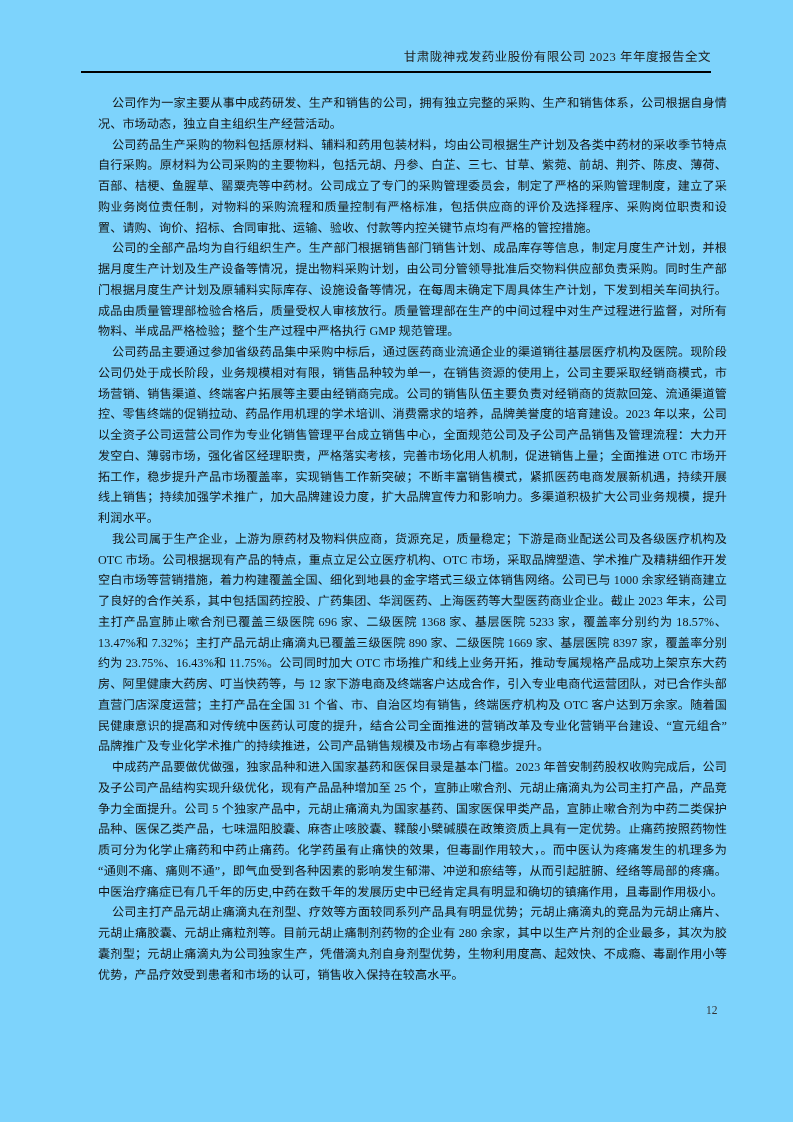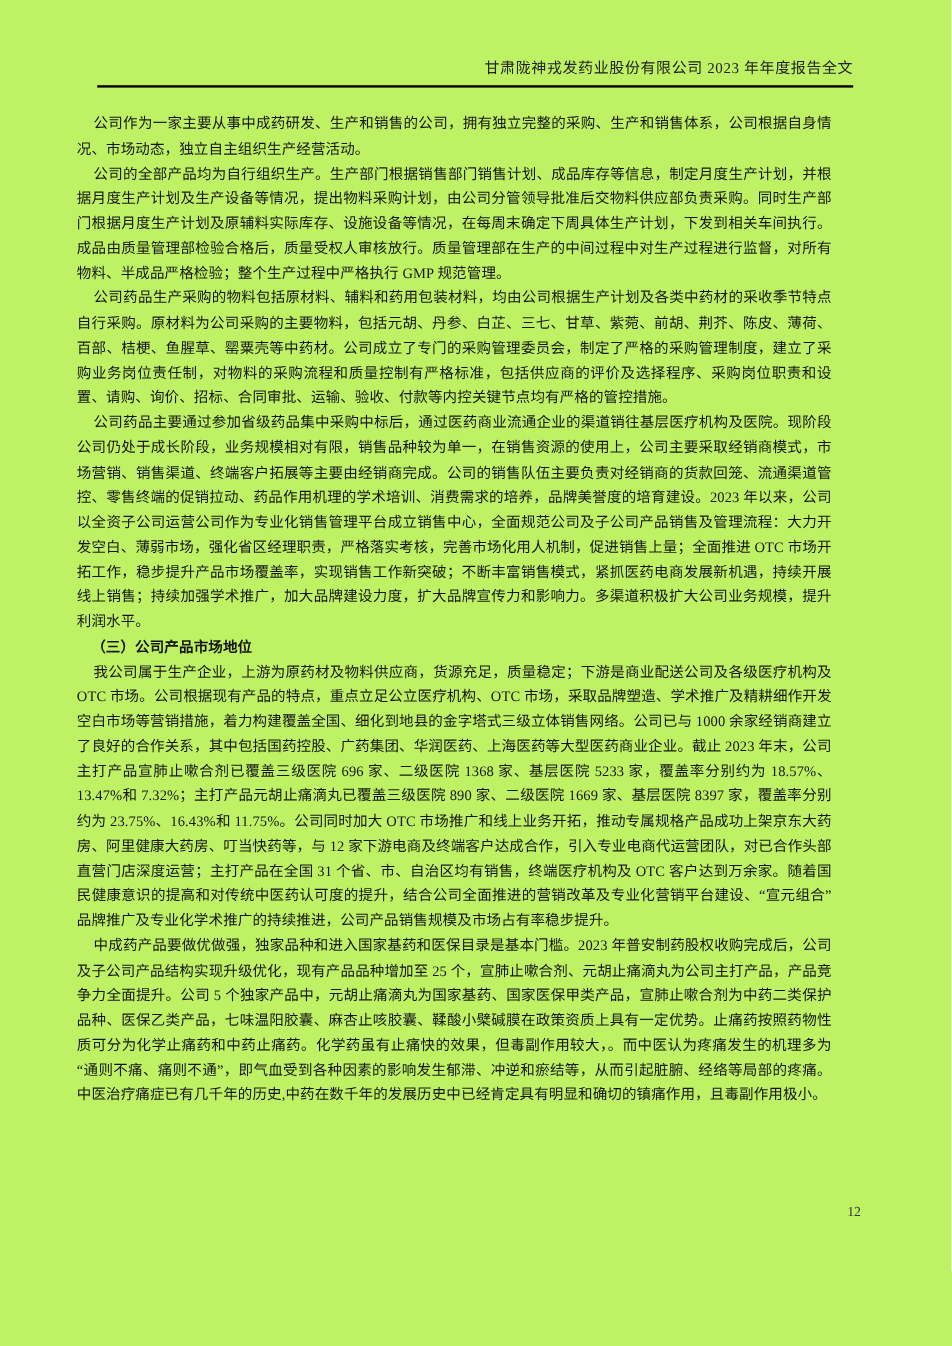--- a/index.html
+++ b/index.html
@@ -4,21 +4,21 @@
 <style>
   html, body {
     margin: 0;
     padding: 0;
     background: #ffffff;
   }
   .page {
     position: relative;
     width: 793px;
     height: 1122px;
-    background: #bef264;
+    background: #7dd3fc;
     font-family: "Liberation Serif", "DejaVu Serif", serif;
     color: #151515;
     overflow: hidden;
   }
   .report-header {
     position: absolute;
     top: 49px;
     left: 82px;
     width: 629px;
     text-align: right;
@@ -31,21 +31,21 @@
     position: absolute;
     top: 71px;
     left: 81px;
     width: 630px;
     height: 2px;
     background: #000000;
   }
   .content {
     position: absolute;
     top: 93px;
-    left: 64px;
+    left: 98px;
     width: 629px;
     font-size: 12.1px;
     line-height: 20.75px;
     text-align: justify;
     letter-spacing: 0.1px;
   }
   .para {
     margin: 0;
     text-indent: 14px;
   }
@@ -66,23 +66,23 @@
 <body>
 
 <div class="page">
 
   <div class="report-header">甘肃陇神戎发药业股份有限公司 2023 年年度报告全文</div>
 
   <div class="header-divider"></div>
 
   <div class="content">
     <p class="para">公司作为一家主要从事中成药研发、生产和销售的公司，拥有独立完整的采购、生产和销售体系，公司根据自身情况、市场动态，独立自主组织生产经营活动。</p>
+    <p class="para">公司药品生产采购的物料包括原材料、辅料和药用包装材料，均由公司根据生产计划及各类中药材的采收季节特点自行采购。原材料为公司采购的主要物料，包括元胡、丹参、白芷、三七、甘草、紫菀、前胡、荆芥、陈皮、薄荷、百部、桔梗、鱼腥草、罂粟壳等中药材。公司成立了专门的采购管理委员会，制定了严格的采购管理制度，建立了采购业务岗位责任制，对物料的采购流程和质量控制有严格标准，包括供应商的评价及选择程序、采购岗位职责和设置、请购、询价、招标、合同审批、运输、验收、付款等内控关键节点均有严格的管控措施。</p>
     <p class="para">公司的全部产品均为自行组织生产。生产部门根据销售部门销售计划、成品库存等信息，制定月度生产计划，并根据月度生产计划及生产设备等情况，提出物料采购计划，由公司分管领导批准后交物料供应部负责采购。同时生产部门根据月度生产计划及原辅料实际库存、设施设备等情况，在每周末确定下周具体生产计划，下发到相关车间执行。成品由质量管理部检验合格后，质量受权人审核放行。质量管理部在生产的中间过程中对生产过程进行监督，对所有物料、半成品严格检验；整个生产过程中严格执行 GMP 规范管理。</p>
-    <p class="para">公司药品生产采购的物料包括原材料、辅料和药用包装材料，均由公司根据生产计划及各类中药材的采收季节特点自行采购。原材料为公司采购的主要物料，包括元胡、丹参、白芷、三七、甘草、紫菀、前胡、荆芥、陈皮、薄荷、百部、桔梗、鱼腥草、罂粟壳等中药材。公司成立了专门的采购管理委员会，制定了严格的采购管理制度，建立了采购业务岗位责任制，对物料的采购流程和质量控制有严格标准，包括供应商的评价及选择程序、采购岗位职责和设置、请购、询价、招标、合同审批、运输、验收、付款等内控关键节点均有严格的管控措施。</p>
     <p class="para">公司药品主要通过参加省级药品集中采购中标后，通过医药商业流通企业的渠道销往基层医疗机构及医院。现阶段公司仍处于成长阶段，业务规模相对有限，销售品种较为单一，在销售资源的使用上，公司主要采取经销商模式，市场营销、销售渠道、终端客户拓展等主要由经销商完成。公司的销售队伍主要负责对经销商的货款回笼、流通渠道管控、零售终端的促销拉动、药品作用机理的学术培训、消费需求的培养，品牌美誉度的培育建设。2023 年以来，公司以全资子公司运营公司作为专业化销售管理平台成立销售中心，全面规范公司及子公司产品销售及管理流程：大力开发空白、薄弱市场，强化省区经理职责，严格落实考核，完善市场化用人机制，促进销售上量；全面推进 OTC 市场开拓工作，稳步提升产品市场覆盖率，实现销售工作新突破；不断丰富销售模式，紧抓医药电商发展新机遇，持续开展线上销售；持续加强学术推广，加大品牌建设力度，扩大品牌宣传力和影响力。多渠道积极扩大公司业务规模，提升利润水平。</p>
-    <p class="heading">（三）公司产品市场地位</p>
     <p class="para">我公司属于生产企业，上游为原药材及物料供应商，货源充足，质量稳定；下游是商业配送公司及各级医疗机构及 OTC 市场。公司根据现有产品的特点，重点立足公立医疗机构、OTC 市场，采取品牌塑造、学术推广及精耕细作开发空白市场等营销措施，着力构建覆盖全国、细化到地县的金字塔式三级立体销售网络。公司已与 1000 余家经销商建立了良好的合作关系，其中包括国药控股、广药集团、华润医药、上海医药等大型医药商业企业。截止 2023 年末，公司主打产品宣肺止嗽合剂已覆盖三级医院 696 家、二级医院 1368 家、基层医院 5233 家，覆盖率分别约为 18.57%、13.47%和 7.32%；主打产品元胡止痛滴丸已覆盖三级医院 890 家、二级医院 1669 家、基层医院 8397 家，覆盖率分别约为 23.75%、16.43%和 11.75%。公司同时加大 OTC 市场推广和线上业务开拓，推动专属规格产品成功上架京东大药房、阿里健康大药房、叮当快药等，与 12 家下游电商及终端客户达成合作，引入专业电商代运营团队，对已合作头部直营门店深度运营；主打产品在全国 31 个省、市、自治区均有销售，终端医疗机构及 OTC 客户达到万余家。随着国民健康意识的提高和对传统中医药认可度的提升，结合公司全面推进的营销改革及专业化营销平台建设、“宣元组合”品牌推广及专业化学术推广的持续推进，公司产品销售规模及市场占有率稳步提升。</p>
     <p class="para">中成药产品要做优做强，独家品种和进入国家基药和医保目录是基本门槛。2023 年普安制药股权收购完成后，公司及子公司产品结构实现升级优化，现有产品品种增加至 25 个，宣肺止嗽合剂、元胡止痛滴丸为公司主打产品，产品竞争力全面提升。公司 5 个独家产品中，元胡止痛滴丸为国家基药、国家医保甲类产品，宣肺止嗽合剂为中药二类保护品种、医保乙类产品，七味温阳胶囊、麻杏止咳胶囊、鞣酸小檗碱膜在政策资质上具有一定优势。止痛药按照药物性质可分为化学止痛药和中药止痛药。化学药虽有止痛快的效果，但毒副作用较大，。而中医认为疼痛发生的机理多为“通则不痛、痛则不通”，即气血受到各种因素的影响发生郁滞、冲逆和瘀结等，从而引起脏腑、经络等局部的疼痛。中医治疗痛症已有几千年的历史,中药在数千年的发展历史中已经肯定具有明显和确切的镇痛作用，且毒副作用极小。</p>
+    <p class="para">公司主打产品元胡止痛滴丸在剂型、疗效等方面较同系列产品具有明显优势；元胡止痛滴丸的竞品为元胡止痛片、元胡止痛胶囊、元胡止痛粒剂等。目前元胡止痛制剂药物的企业有 280 余家，其中以生产片剂的企业最多，其次为胶囊剂型；元胡止痛滴丸为公司独家生产，凭借滴丸剂自身剂型优势，生物利用度高、起效快、不成瘾、毒副作用小等优势，产品疗效受到患者和市场的认可，销售收入保持在较高水平。</p>
   </div>
 
   <div class="page-number">12</div>
 
 </div>
 
 </body></html>

